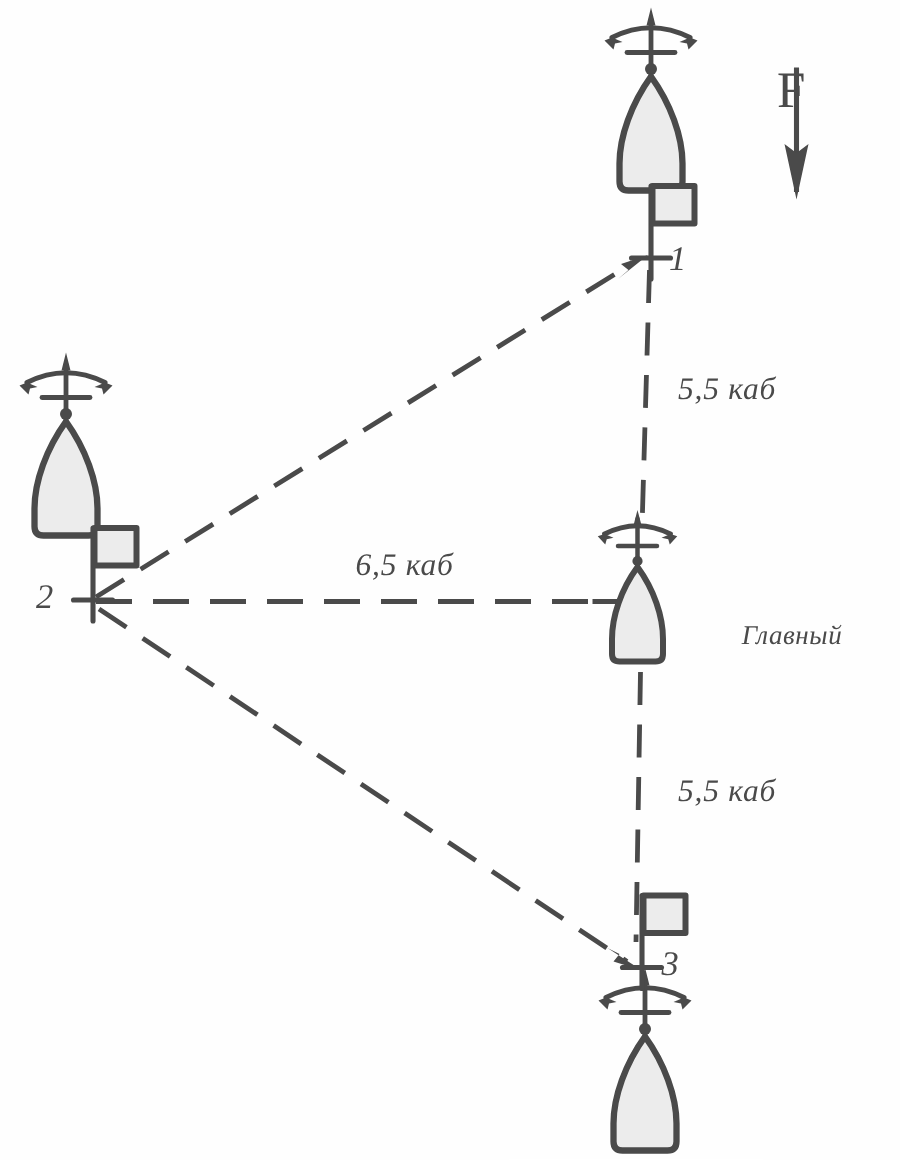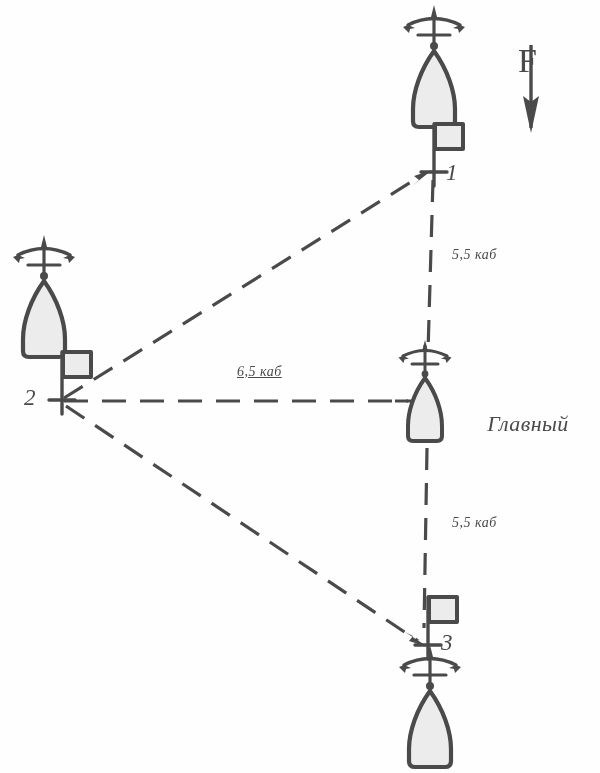--- a/index.html
+++ b/index.html
@@ -24,28 +24,28 @@
   }
   .lbl {
     position: absolute;
     color: #4a4a4a;
     font-family: "Liberation Serif", serif;
     font-style: italic;
     white-space: pre;
     -webkit-font-smoothing: antialiased;
   }
   .dist-label {
-    font-size: 14px;
+    font-size: 21px;
     letter-spacing: 0.5px;
   }
   .vertex-label {
     font-size: 23px;
   }
   .boat-title {
-    font-size: 22px;
+    font-size: 18px;
     line-height: 25px;
     text-align: center;
     letter-spacing: 0.4px;
   }
   .f-label {
     font-size: 34px;
     font-style: normal;
     font-family: "Liberation Serif", serif;
   }
 </style>
@@ -137,21 +137,21 @@
 
     <g>
       <line x1="531" y1="45" x2="531" y2="128" stroke="#4a4a4a" stroke-width="3.4"></line>
       <path d="M531,133 L523,96 L531,102 L539,96 Z" fill="#4a4a4a"></path>
     </g>
 
   </svg>
 
   <div class="lbl dist-label" style="left:452px; top:247px;">5,5 каб</div>
 
-  <div class="lbl dist-label" style="left:237px; top:364px;text-decoration:underline;">6,5 каб</div>
+  <div class="lbl dist-label" style="left:237px; top:364px;">6,5 каб</div>
 
   <div class="lbl dist-label" style="left:452px; top:515px;">5,5 каб</div>
 
   <div class="lbl vertex-label" style="left:446px; top:160px;">1</div>
 
   <div class="lbl vertex-label" style="left:24px; top:385px;">2</div>
 
   <div class="lbl vertex-label" style="left:441px; top:630px;">3</div>
 
   <div class="lbl boat-title" style="left:459px; top:361px; width:138px;">

